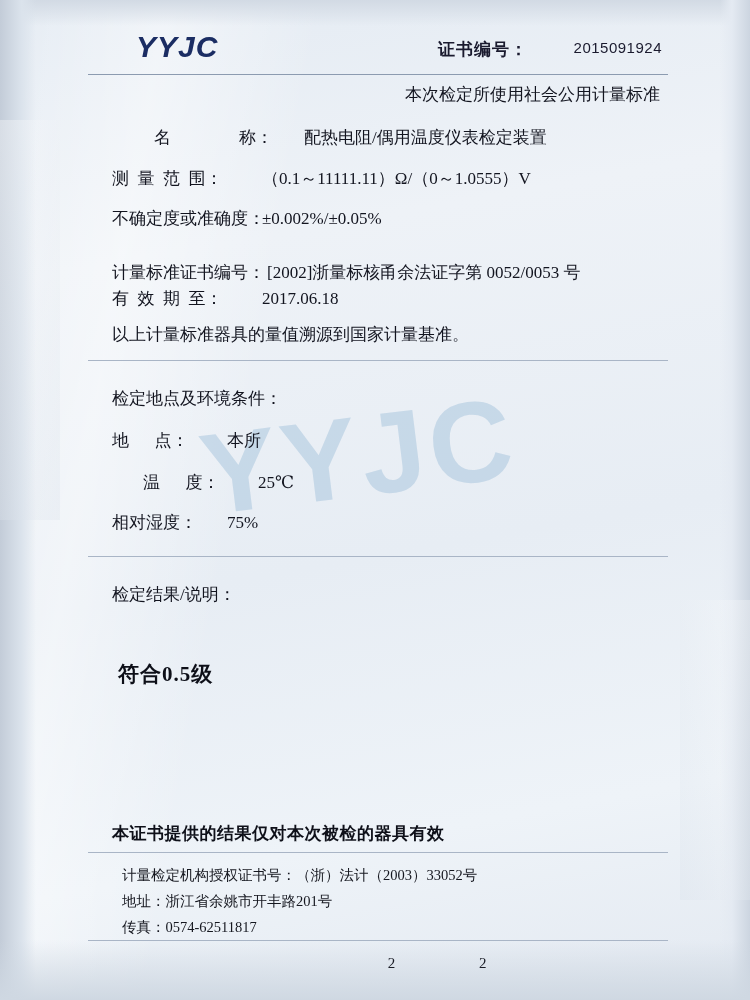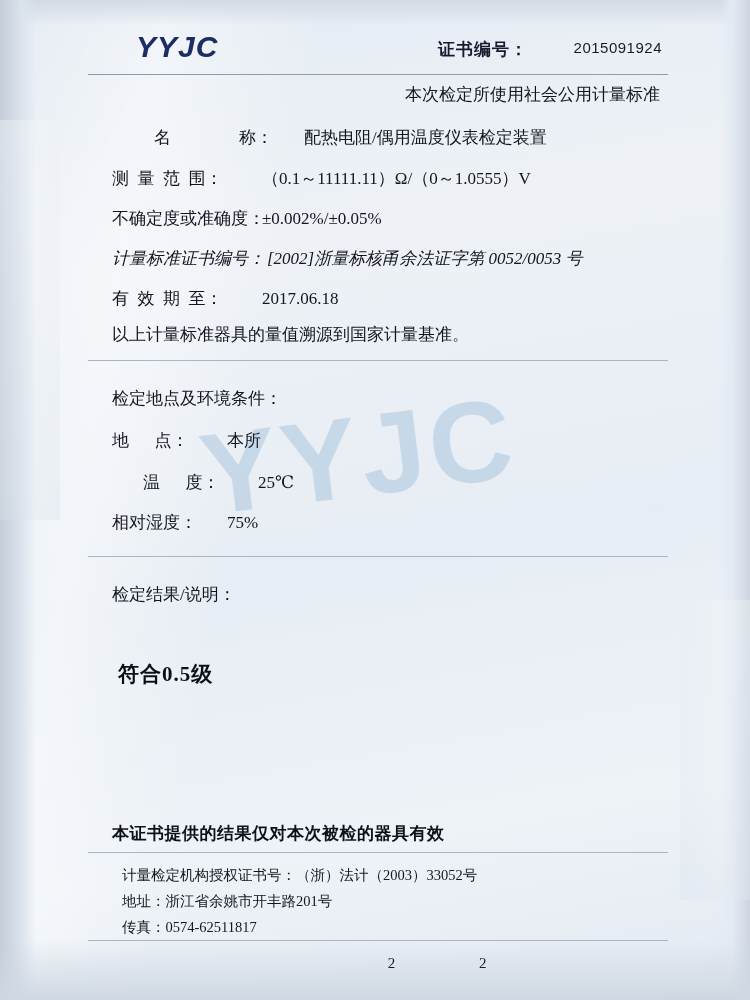--- a/index.html
+++ b/index.html
@@ -235,21 +235,21 @@
     </div>
   </div>
 
   <div class="content" style="top: 210px;">
     <div class="row">
       <span class="line label-sp" style="width:150px;">不确定度或准确度：</span>
       <span class="line">±0.002%/±0.05%</span>
     </div>
   </div>
 
-  <div class="content" style="top: 250px; font-style: italic;">
+  <div class="content" style="top: 264px;">
     <div class="row">
       <span class="line label-sp" style="width:155px;">计量标准证书编号：</span>
       <span class="line">[2002]浙量标核甬余法证字第 0052/0053 号</span>
     </div>
   </div>
 
   <div class="content" style="top: 290px;">
     <div class="row">
       <span class="line label-sp" style="width:150px;">有  效  期  至：</span>
       <span class="line">2017.06.18</span>

